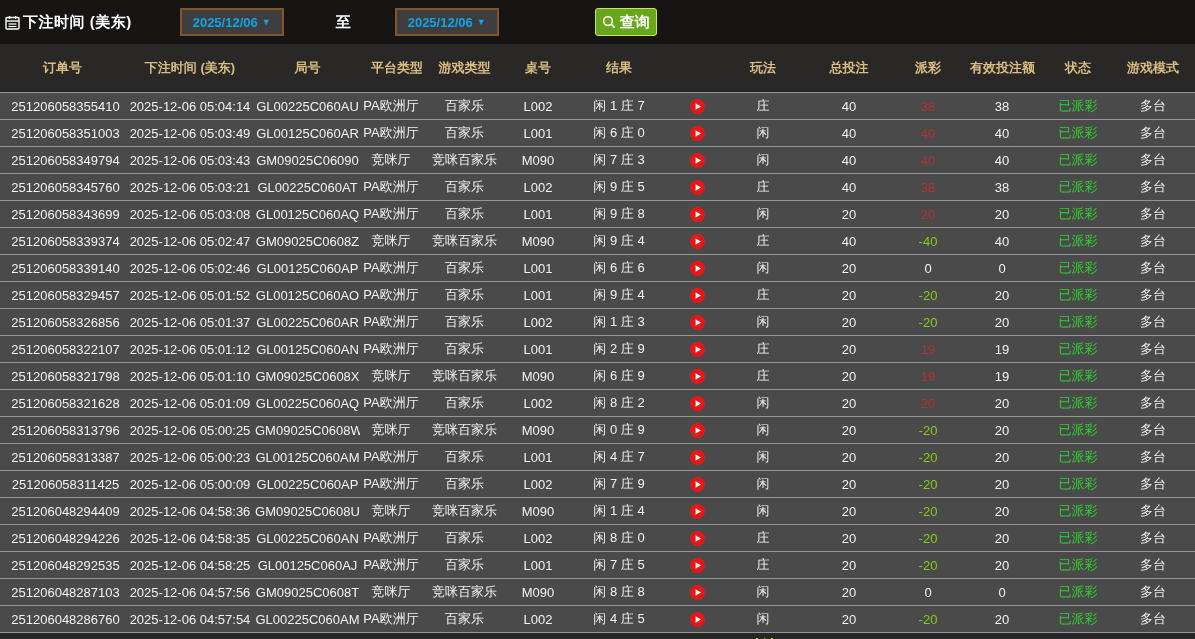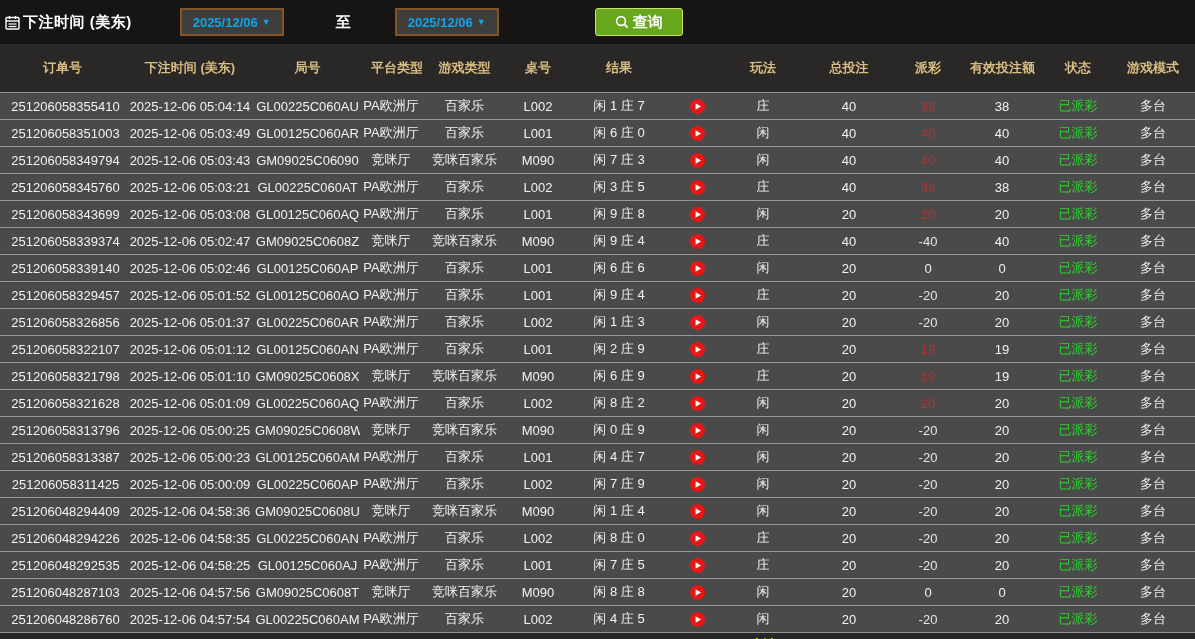--- a/index.html
+++ b/index.html
@@ -19,41 +19,41 @@
   .date-select{
     margin-left:48px;width:100px;height:24px;
     background:#3e3e3e;border:2px solid #855426;
     display:flex;align-items:center;justify-content:center;
     font-size:13px;font-weight:bold;color:#0ea5e9;cursor:pointer;
   }
   .date-select .arrow{font-size:9px;margin-left:4px;}
   .to-label{margin-left:52px;font-size:15px;font-weight:bold;}
   .date-select.second{margin-left:44px;}
   .query-btn{
-    margin-left:96px;height:28px;padding:0 19px;
+    margin-left:96px;height:28px;padding:0 6px;
     background:#67a71c;border:1px solid #cfe06a;border-radius:3px;
     display:flex;align-items:center;gap:4px;
     color:#fff;font-size:15px;font-weight:bold;cursor:pointer;
     font-family:"Liberation Sans","DejaVu Sans",sans-serif;
   }
   
   table{border-collapse:collapse;table-layout:fixed;width:1195px;}
   thead th{
     height:26px;background:#2a2826;
     color:#d9bd82;font-size:13px;font-weight:bold;
     text-align:center;padding:11px;white-space:nowrap;overflow:hidden;
   }
   tbody td{
     height:26px;background:#4a4a4a;border-top:1px solid #969696;
     color:#f2f2f2;font-size:13px;text-align:center;
     padding:0;white-space:nowrap;overflow:hidden;
   }
   tbody td.cell-order{text-align:center;padding-left:6px;}
   td.pos{color:#b23333;}
-  td.neg{color:#e5e5e5;}
+  td.neg{color:#84cc16;}
   td.zero{color:#f2f2f2;}
   td.cell-status{color:#2fd12f;margin-top:12px;}
   .play-icon{display:inline-flex;vertical-align:middle;cursor:pointer;}
   tfoot td{
     height:24px;background:#262626;border-top:1px solid #969696;
     color:#f0f000;font-size:13px;font-weight:bold;text-align:center;
     padding:0;white-space:nowrap;
   }
   tfoot tr.grand td{background:#2b2b2b;}
 </style>
@@ -201,21 +201,21 @@
     <td class="cell-status">已派彩</td>
     <td>多台</td>
   </tr>
       <tr>
     <td class="cell-order">251206058345760</td>
     <td>2025-12-06 05:03:21</td>
     <td>GL00225C060AT</td>
     <td>PA欧洲厅</td>
     <td>百家乐</td>
     <td>L002</td>
-    <td>闲 3 庄 5</td>
+    <td>闲 9 庄 5</td>
     <td>
       <span class="play-icon">
         <svg width="15" height="15" viewBox="0 0 15 15">
               <circle cx="7.5" cy="7.5" r="7.5" fill="#e81717"></circle>
               <polygon points="5.6,4.2 11,7.5 5.6,10.8" fill="#fff"></polygon>
             </svg>
       </span>
     </td>
     <td>庄</td>
     <td>40</td>

